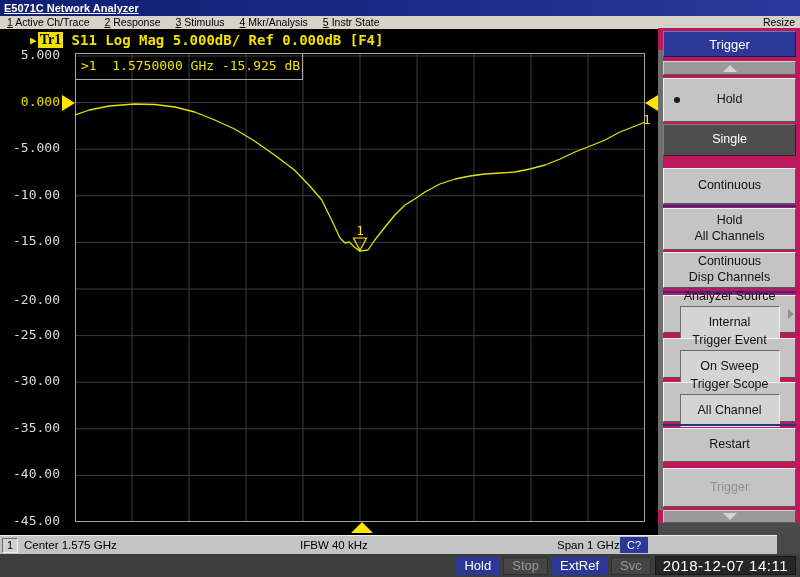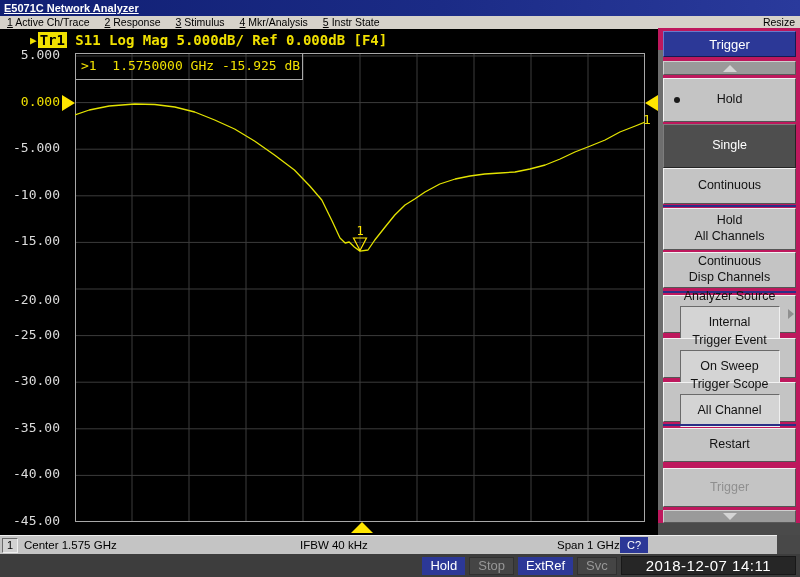--- a/index.html
+++ b/index.html
@@ -16,21 +16,21 @@
     font-size:10.5px; line-height:13px; color:#000; }
   .menubar .mi { display:inline-block; margin-left:7px; margin-right:8px; white-space:pre; }
   .menubar .mi u { text-decoration:underline; }
   .resize { position:absolute; right:5px; top:0; }
 
   
   .trace-line { left:30px; top:31px; height:18px; color:#f0e000;
     font-family:"DejaVu Sans Mono", monospace; font-size:14px; font-weight:bold;
     white-space:pre; display:flex; align-items:center; }
   .tr-arrow { color:#f0e000; font-size:11px; margin-right:1px; }
-  .tr-chip { background:#f0e000; color:#000; padding:0 2px; }
+  .tr-chip { background:#f0e000; color:#000; padding:0 2px;font-family:Liberation Serif, serif; }
 
   
   .graph { left:75px; top:53px; width:570px; height:469px; }
   .ylab { left:0; width:60px; text-align:right; color:#dcdcdc;
     font-family:"DejaVu Sans Mono", monospace; font-size:13px; height:16px; line-height:16px; }
   .ylab.ref { color:#f0e000; }
   .mkbox { left:75px; top:53px; width:228px; height:27px;
     border-right:1px solid #a8a8a8; border-bottom:1px solid #a8a8a8;
     color:#f0e000; font-family:"DejaVu Sans Mono", monospace; font-size:13px;
     white-space:pre; padding:5px 0 0 6px; }
@@ -77,21 +77,21 @@
   .calbadge { position:absolute; left:620px; top:1px; width:28px; height:16px; background:#2c3897;
     color:#fff; font-size:11px; display:flex; align-items:center; justify-content:center; }
   .corner { left:777px; top:535px; width:23px; height:19px; background:#484848; }
   .statusbar { left:0; top:554px; width:800px; height:23px; background:#3d3d3d;
     display:flex; align-items:center; justify-content:flex-end; gap:4px; padding-right:4px; }
   .badge { height:18px; display:flex; align-items:center; justify-content:center;
     font-size:13px; padding:0 8px; }
   .badge.navy { background:#2c3897; color:#fff; }
   .badge.dim { background:#454545; color:#979797; border:1px solid #303030; }
   .clock { height:19px; background:#262626; border:1px solid #181818; color:#fff;
-    font-size:15px; display:flex; align-items:center; padding:0 24px; letter-spacing:0.5px; }
+    font-size:15px; display:flex; align-items:center; padding:0 7px; letter-spacing:0.5px; }
 </style>
 </head>
 <body>
 
 <div class="screen">
 
   <div class="abs titlebar">
     <span>E5071C Network Analyzer</span>
   </div>
 
@@ -155,21 +155,21 @@
     <div class="sb-track"></div>
     <div class="sb-head" style="top:3px;">Trigger</div>
     <div class="sb-strip" style="top:33px;">
         <span class="arr-up"></span>
       </div>
 
     <div class="sb-btn" style="top:50px;height:44px;">
       <span class="radio-dot"></span>
       <span>Hold</span>
     </div>
-    <div class="sb-btn active" style="top:96px;height:44px;">
+    <div class="sb-btn active" style="top:96px;height:32px;">
       <span>Single</span>
     </div>
     <div class="sb-btn" style="top:140px;height:36px;">
       <span>Continuous</span>
     </div>
 
     <div class="sb-div" style="top:177px;"></div>
     <div class="sb-btn" style="top:180px;height:42px;">
       <span>Hold</span>
       <span>All Channels</span>

